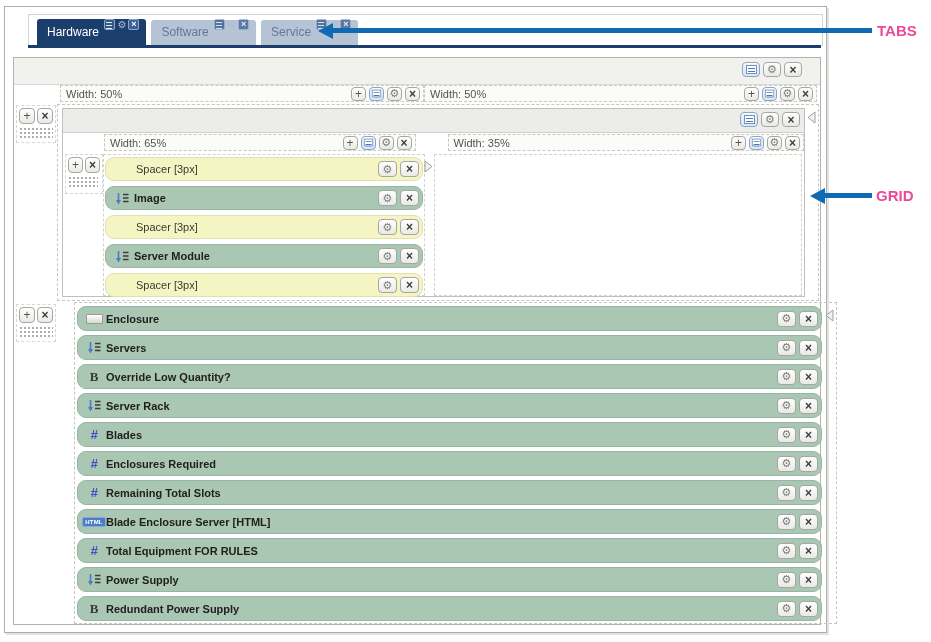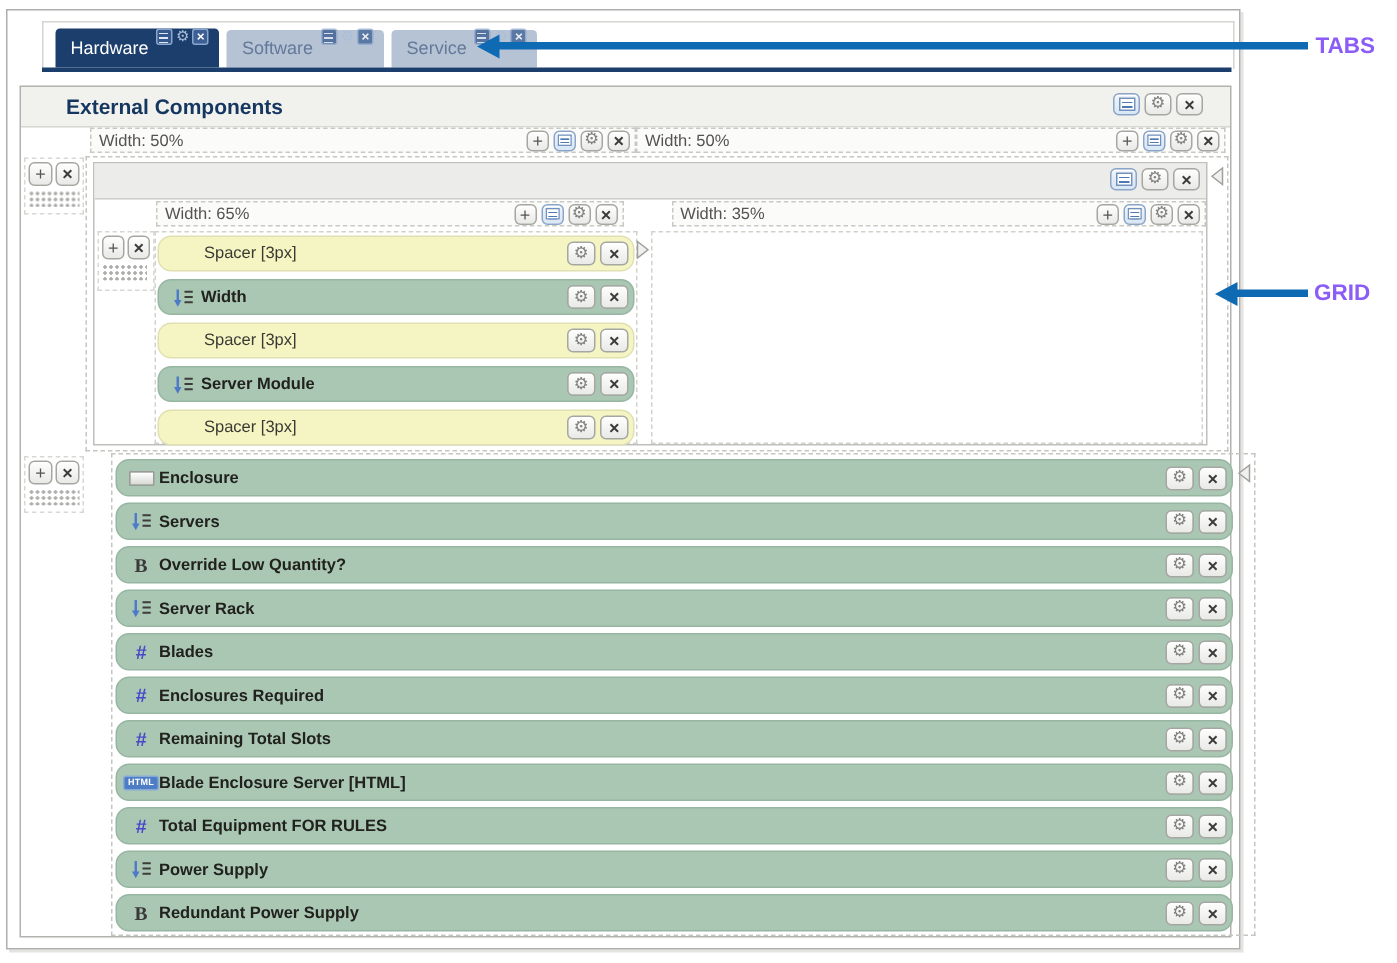--- a/index.html
+++ b/index.html
@@ -93,21 +93,21 @@
   .g-html{font-size:6px;font-weight:bold;color:#fff;background:#4d7ec5;border:1px solid #86a9d8;border-radius:2px;padding:1px 2px;line-height:1;letter-spacing:.2px;}
   .g-txt{display:inline-block;width:15px;height:8px;border:1px solid #9a9a96;background:linear-gradient(#ffffff,#d8d8d4);border-radius:1px;}
 
   
   .tri{position:absolute;width:10px;height:14px;cursor:pointer;}
   .tri svg{display:block;}
 
   
   .arrow-line{position:absolute;height:5px;background:#0f6ab4;}
   .arrow-head-left{position:absolute;width:0;height:0;border-top:8px solid transparent;border-bottom:8px solid transparent;border-right:15px solid #0f6ab4;}
-  .ann-label{position:absolute;font-size:15px;font-weight:bold;color:#8b5cf6;}
+  .ann-label{position:absolute;font-size:15px;font-weight:bold;color:#ec4899;}
 </style>
 </head>
 <body>
 
 <div class="canvas">
 
   <div class="frame"></div>
   <div class="tabstrip-top"></div>
 
   <div class="tabs" id="tabs">
@@ -145,21 +145,20 @@
           <span class="tab-mini x-btn">
             <span class="g-x">×</span>
           </span>
         </span>
   </div>
     </div>
   <div class="navybar"></div>
 
   <div class="panel">
     <div class="p-header">
-      <span class="p-title">External Components</span>
       <span class="btnrow">
           <span class="btn list-btn">
             <span class="g-list"></span>
           </span>
           <span class="btn ">
             <span class="g-gear">⚙</span>
           </span>
           <span class="btn x-btn">
             <span class="g-x">×</span>
           </span>
@@ -293,21 +292,21 @@
               </span>
   </div>
             <div class="frow green">
     <span class="ficon">
                 <svg width="14" height="13" viewBox="0 0 14 13">
                   <path d="M3.5 1 V9" stroke="#4d79c9" stroke-width="1.6" fill="none"></path>
                   <path d="M1 8 L3.5 12.5 L6 8 Z" fill="#4d79c9"></path>
                   <path d="M8 2.5 H13.5 M8 6 H13.5 M8 9.5 H13.5" stroke="#3c3c38" stroke-width="1.4"></path>
                 </svg>
               </span>
-    <span class="flabel">Width</span>
+    <span class="flabel">Image</span>
     <span class="btnrow">
                 <span class="btn ">
                   <span class="g-gear">⚙</span>
                 </span>
                 <span class="btn x-btn">
                   <span class="g-x">×</span>
                 </span>
               </span>
   </div>
             <div class="frow yellow">

